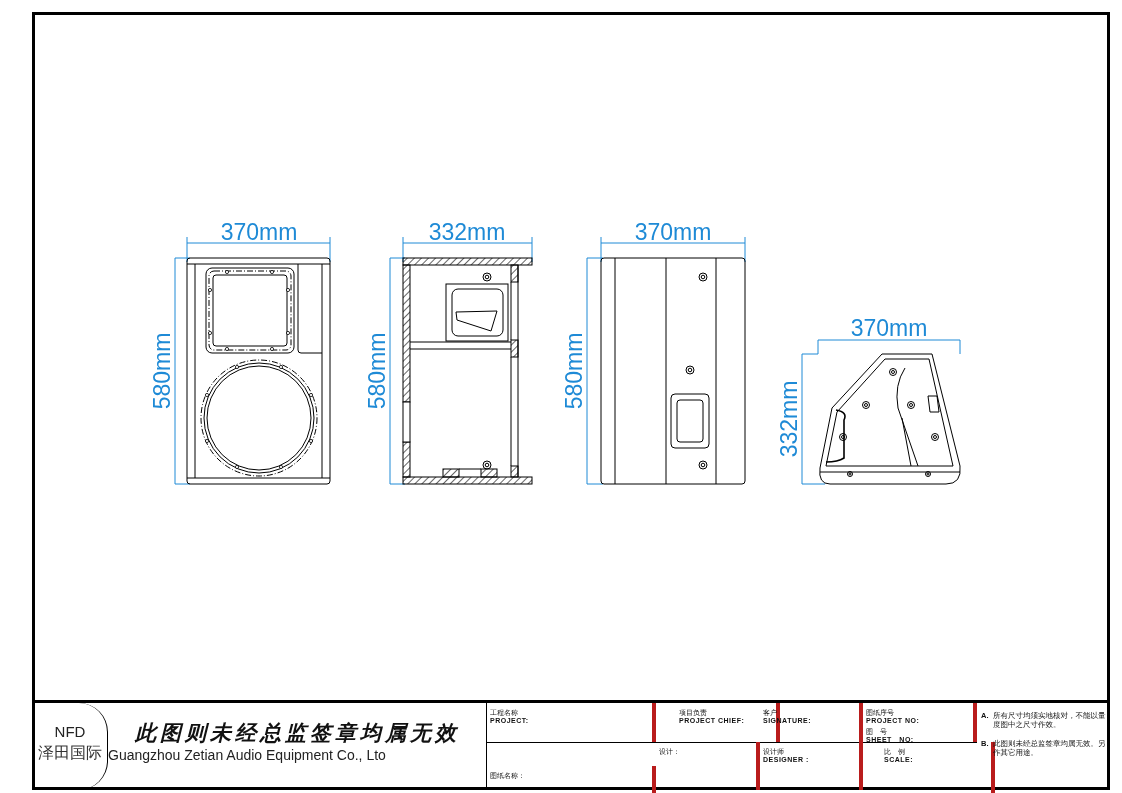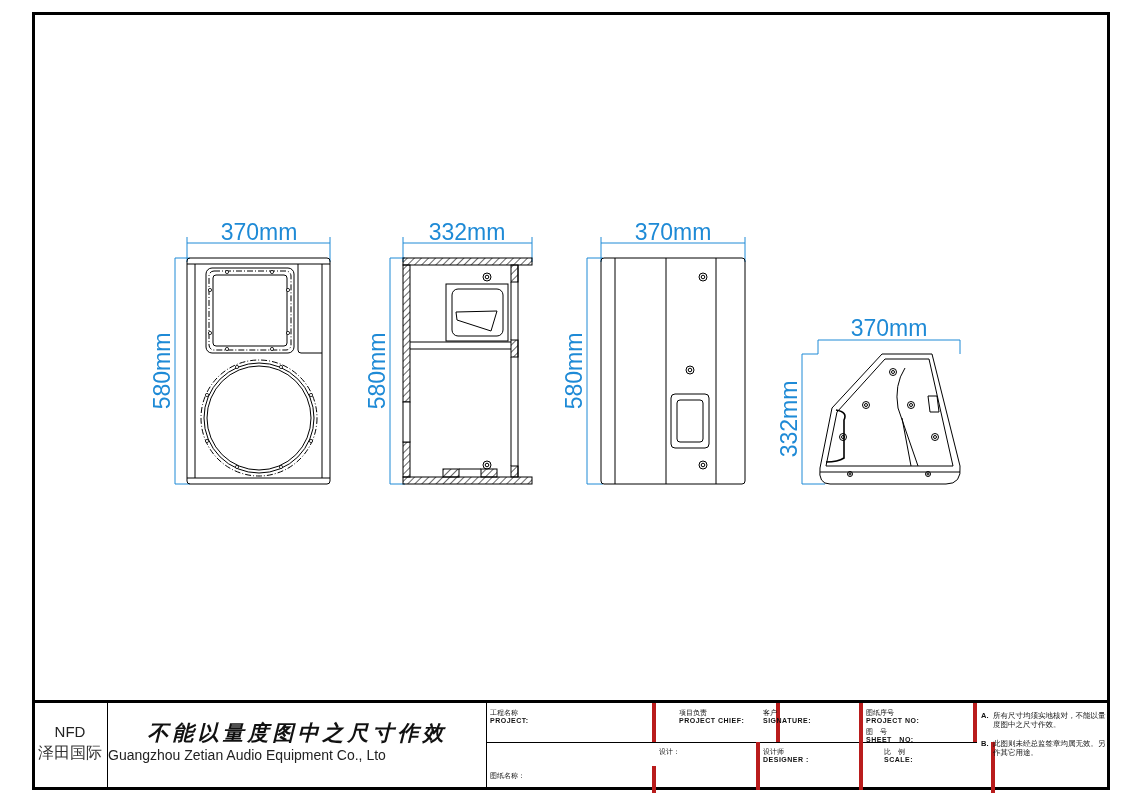--- a/index.html
+++ b/index.html
@@ -2,21 +2,21 @@
 <html><head>
 <meta charset="utf-8">
 <style>
   html, body { margin: 0; padding: 0; background: #ffffff; }
   body { width: 1122px; height: 793px; position: relative; overflow: hidden; font-family: "Liberation Sans", sans-serif; }
   .outer-frame { position: absolute; left: 0; top: 0; width: 1122px; height: 793px; box-sizing: border-box; }
   .sheet-border { position: absolute; left: 32px; top: 12px; width: 1078px; height: 778px; border: 3px solid #000; box-sizing: border-box; }
   .drawing-svg { position: absolute; left: 0; top: 0; }
   .title-block { position: absolute; left: 32px; top: 700px; width: 1078px; height: 90px; border-top: 3px solid #000; box-sizing: border-box; }
   .tb-cell { position: absolute; box-sizing: border-box; }
-  .logo-cell { left: 0; top: 0; width: 76px; height: 87px; border-right: 1px solid #000; text-align: center; }
+  .logo-cell { left: 0; top: 0; width: 76px; height: 87px; border-right: 1px solid #000; text-align: center; border-radius: 29px; }
   .logo-en { position: absolute; top: 20px; left: 0; width: 76px; font-size: 15px; color: #222; }
   .logo-cn { position: absolute; top: 40px; left: 0; width: 76px; font-family: "DejaVu Serif", serif; font-size: 16px; color: #333; letter-spacing: 0px; }
   .company-cell { left: 76px; top: 0; width: 379px; height: 87px; border-right: 1px solid #000; }
   .company-cn { position: absolute; top: 16px; left: 0; width: 379px; text-align: center; font-family: "DejaVu Serif", serif; font-size: 21px; font-weight: bold; letter-spacing: 4px; color: #111; font-style: italic; }
   .company-en { position: absolute; top: 44px; left: 0; width: 379px; text-align: left; font-size: 14px; color: #222; }
   .field { position: absolute; box-sizing: border-box; border-right: 4px solid #b91c1c; font-size: 7px; line-height: 8px; color: #111; padding: 6px 0 0 3px; }
   .field .cn { display: block; font-family: "DejaVu Sans", sans-serif; }
   .field .en { display: block; font-family: "Liberation Sans", sans-serif; font-weight: bold; letter-spacing: 0.5px; }
   .hline { position: absolute; height: 1px; background: #000; }
   .notes-cell { left: 945px; top: 0; width: 133px; height: 87px; font-size: 7.5px; line-height: 9px; color: #111; font-family: "DejaVu Sans", sans-serif; }
@@ -201,21 +201,21 @@
       </g>
     </g>
   </svg>
 
   <div class="title-block">
     <div class="tb-cell logo-cell">
       <div class="logo-en">NFD</div>
       <div class="logo-cn">泽田国际</div>
     </div>
     <div class="tb-cell company-cell">
-      <div class="company-cn">不能以量度图中之尺寸作效</div>
+      <div class="company-cn">此图则未经总监签章均属无效</div>
       <div class="company-en">Guangzhou Zetian Audio Equipment Co., Lto</div>
     </div>
 
     <div class="field" style="left:455px; top:0; width:169px; height:39px;">
       <span class="cn">工程名称</span>
       <span class="en">PROJECT:</span>
     </div>
     <div class="field" style="left:644px; top:0; width:104px; height:39px;">
       <span class="cn">项目负责</span>
       <span class="en">PROJECT CHIEF:</span>

